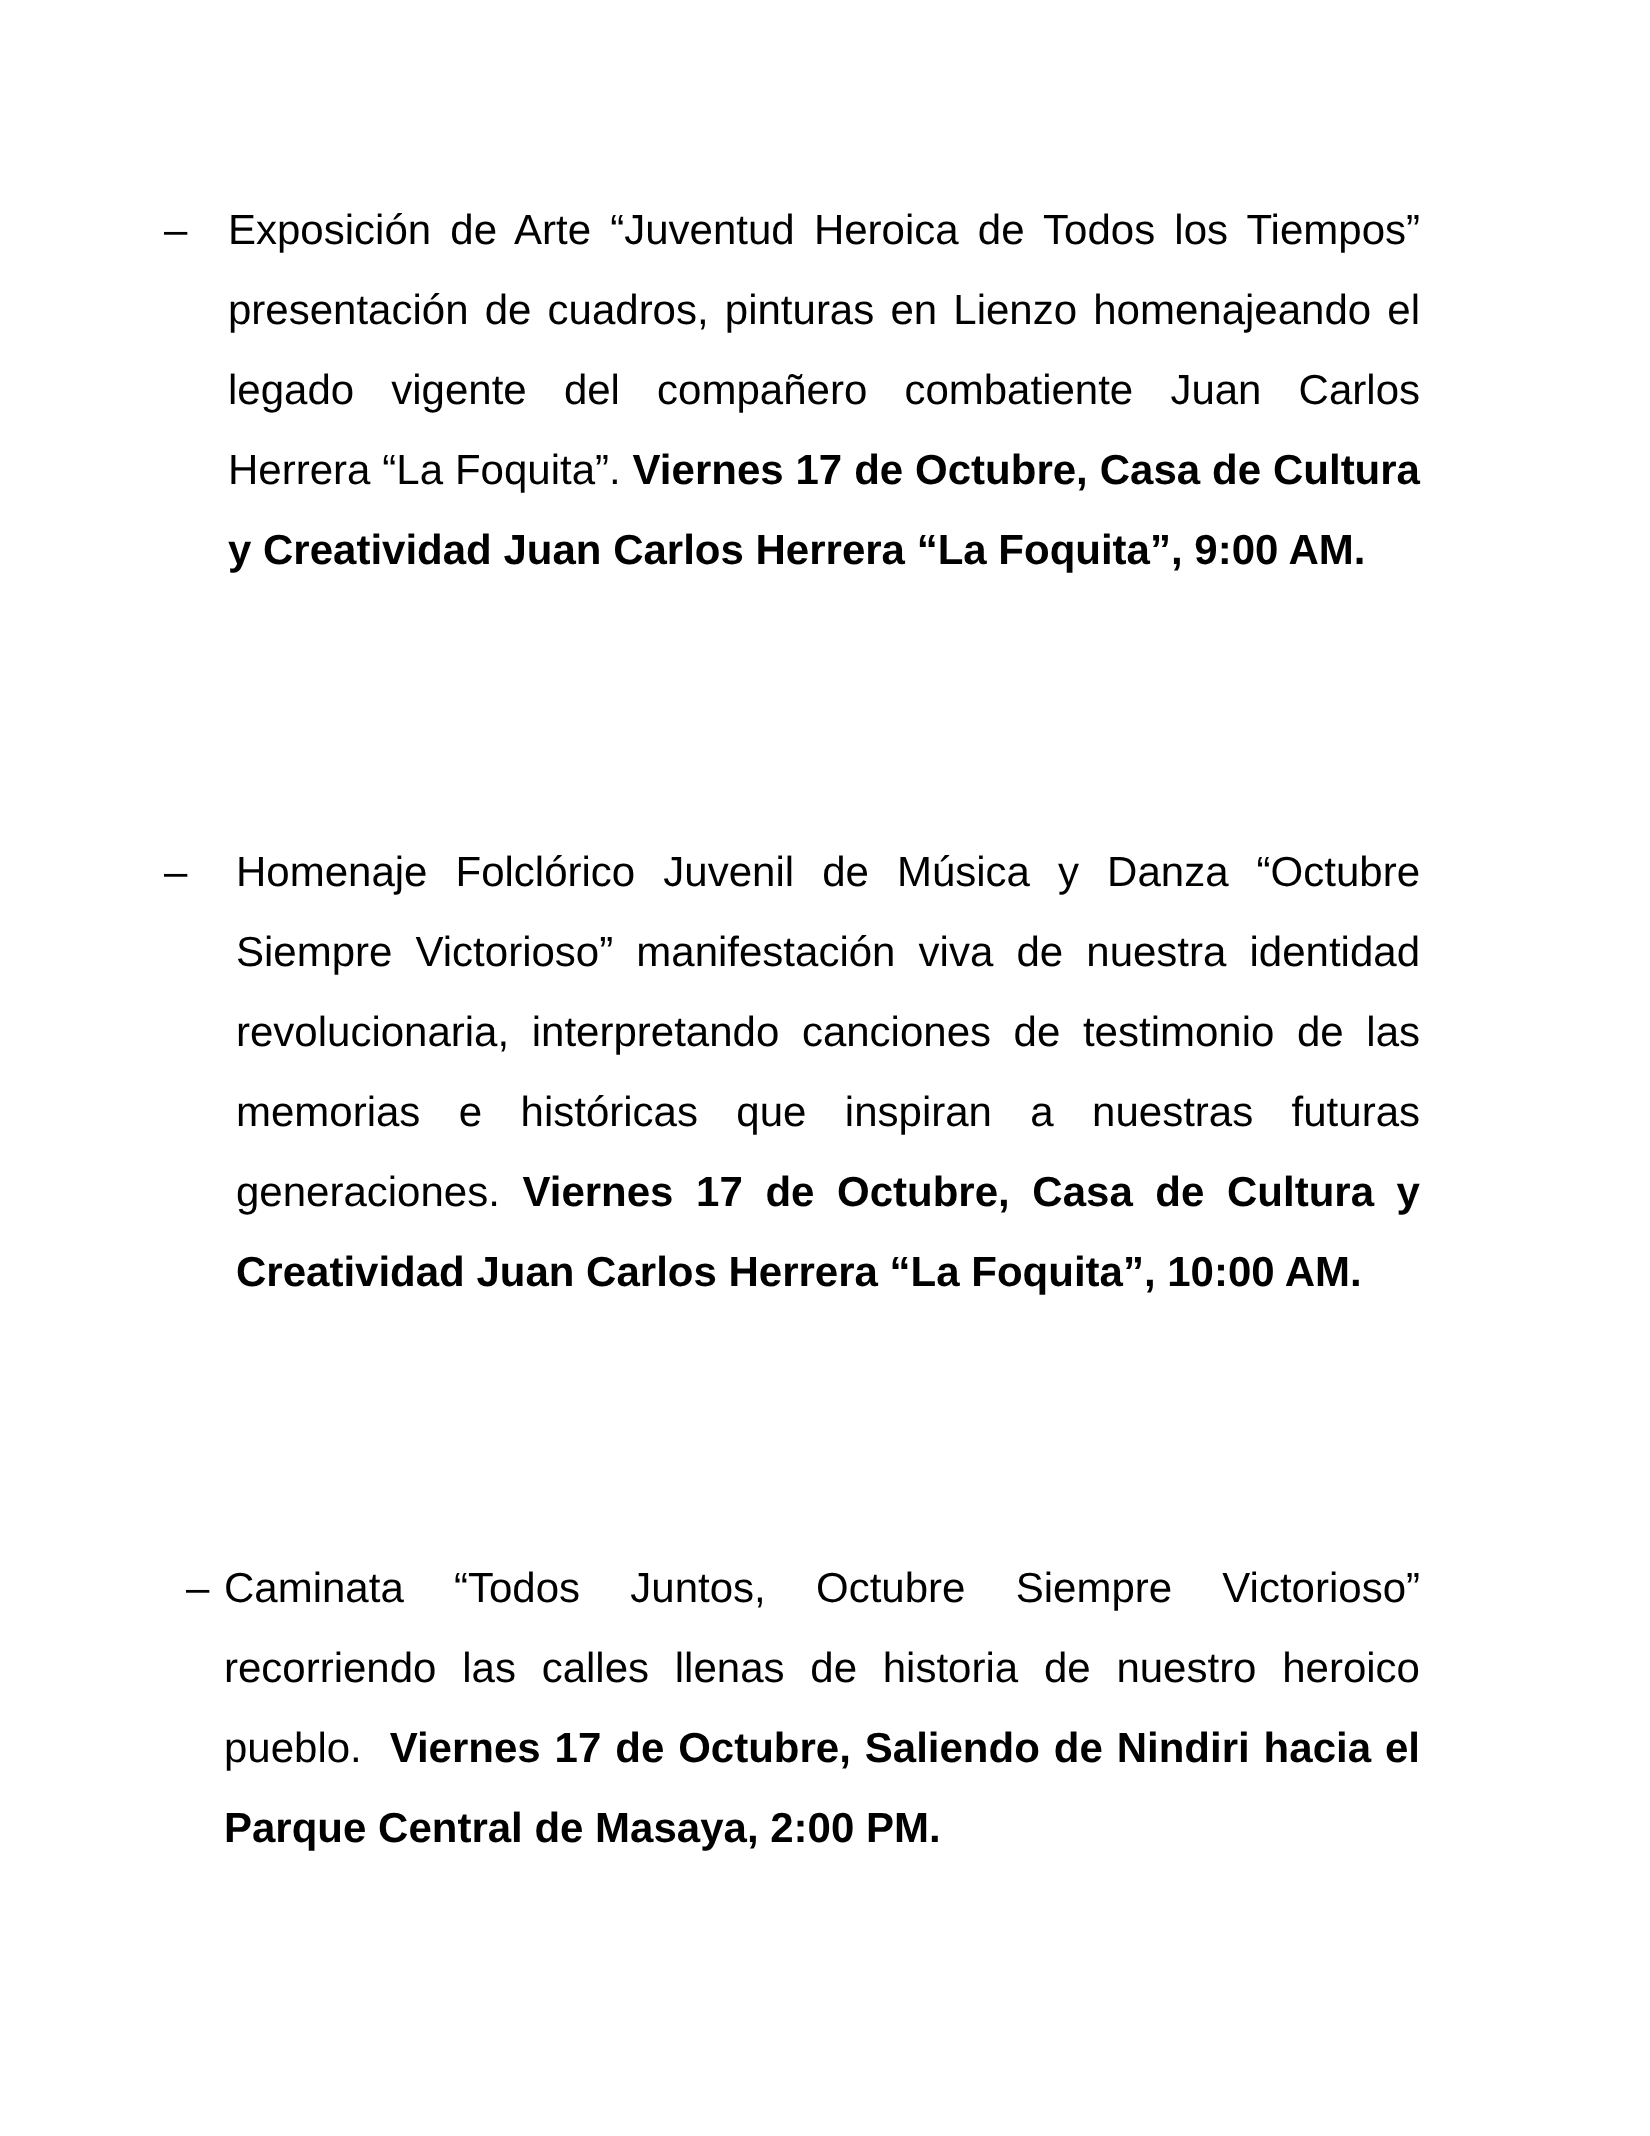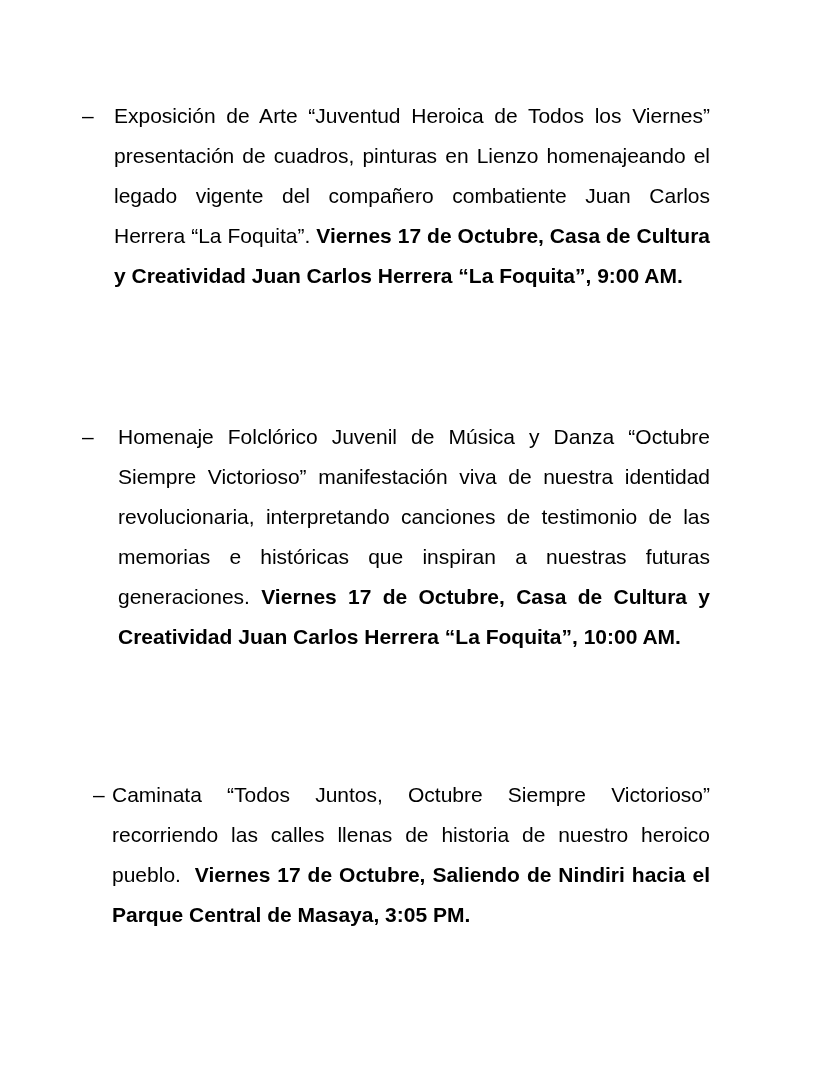--- a/index.html
+++ b/index.html
@@ -78,31 +78,31 @@
   .para-2 .body-text { margin-left: 36px; }
 </style>
 </head>
 <body>
 
 <div class="page">
   <div class="doc-body">
 
     <p class="bullet-para para-1">
       <span class="marker">–</span>
-      <span class="body-text"><span>Exposición de Arte “Juventud Heroica de Todos los Viernes” presentación de cuadros, pinturas en Lienzo homenajeando el legado vigente del compañero combatiente Juan Carlos Herrera “La Foquita”. </span><span class="bold-run">Viernes 17 de Octubre, Casa de Cultura y Creatividad Juan Carlos Herrera “La Foquita”, 9:00 AM.</span></span>
+      <span class="body-text"><span>Exposición de Arte “Juventud Heroica de Todos los Tiempos” presentación de cuadros, pinturas en Lienzo homenajeando el legado vigente del compañero combatiente Juan Carlos Herrera “La Foquita”. </span><span class="bold-run">Viernes 17 de Octubre, Casa de Cultura y Creatividad Juan Carlos Herrera “La Foquita”, 9:00 AM.</span></span>
     </p>
 
     <div class="gap-1"></div>
 
     <p class="bullet-para para-2">
       <span class="marker">–</span>
       <span class="body-text"><span>Homenaje Folclórico Juvenil de Música y Danza “Octubre Siempre Victorioso” manifestación viva de nuestra identidad revolucionaria, interpretando canciones de testimonio de las memorias e históricas que inspiran a nuestras futuras generaciones. </span><span class="bold-run">Viernes 17 de Octubre, Casa de Cultura y Creatividad Juan Carlos Herrera “La Foquita”, 10:00 AM.</span></span>
     </p>
 
     <div class="gap-2"></div>
 
     <p class="bullet-para para-3 tight-marker">
       <span class="marker">–</span>
-      <span class="body-text"><span>Caminata “Todos Juntos, Octubre Siempre Victorioso” recorriendo las calles llenas de historia de nuestro heroico pueblo.&nbsp; </span><span class="bold-run">Viernes 17 de Octubre, Saliendo de Nindiri hacia el Parque Central de Masaya, 3:05 PM.</span></span>
+      <span class="body-text"><span>Caminata “Todos Juntos, Octubre Siempre Victorioso” recorriendo las calles llenas de historia de nuestro heroico pueblo.&nbsp; </span><span class="bold-run">Viernes 17 de Octubre, Saliendo de Nindiri hacia el Parque Central de Masaya, 2:00 PM.</span></span>
     </p>
 
   </div>
 </div>
 
 </body></html>

